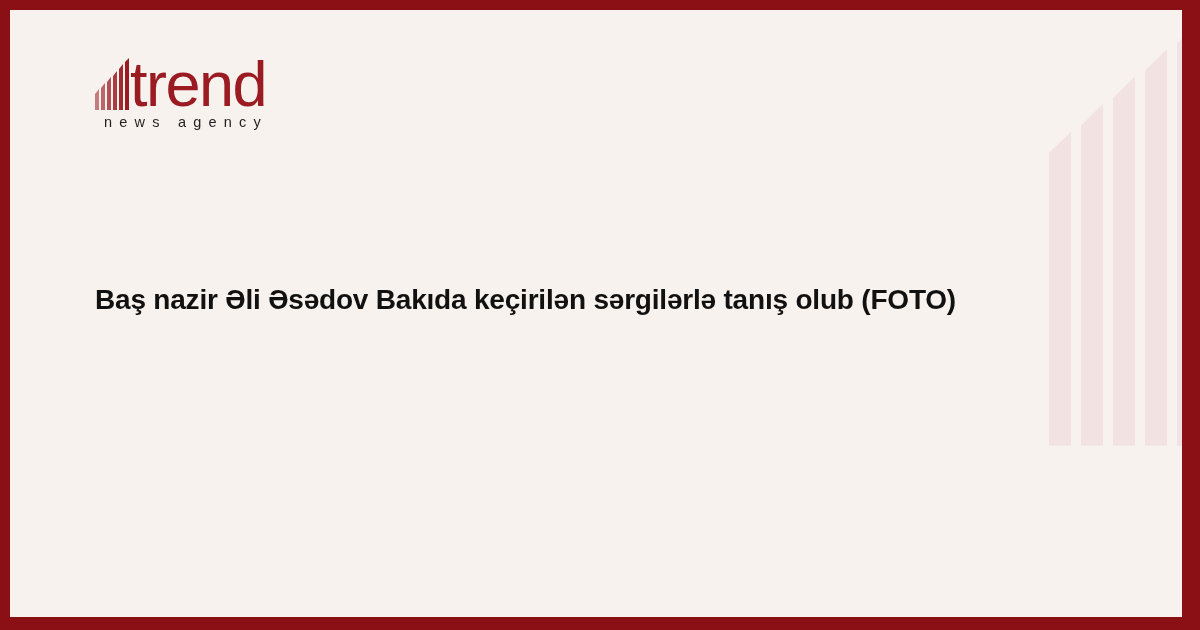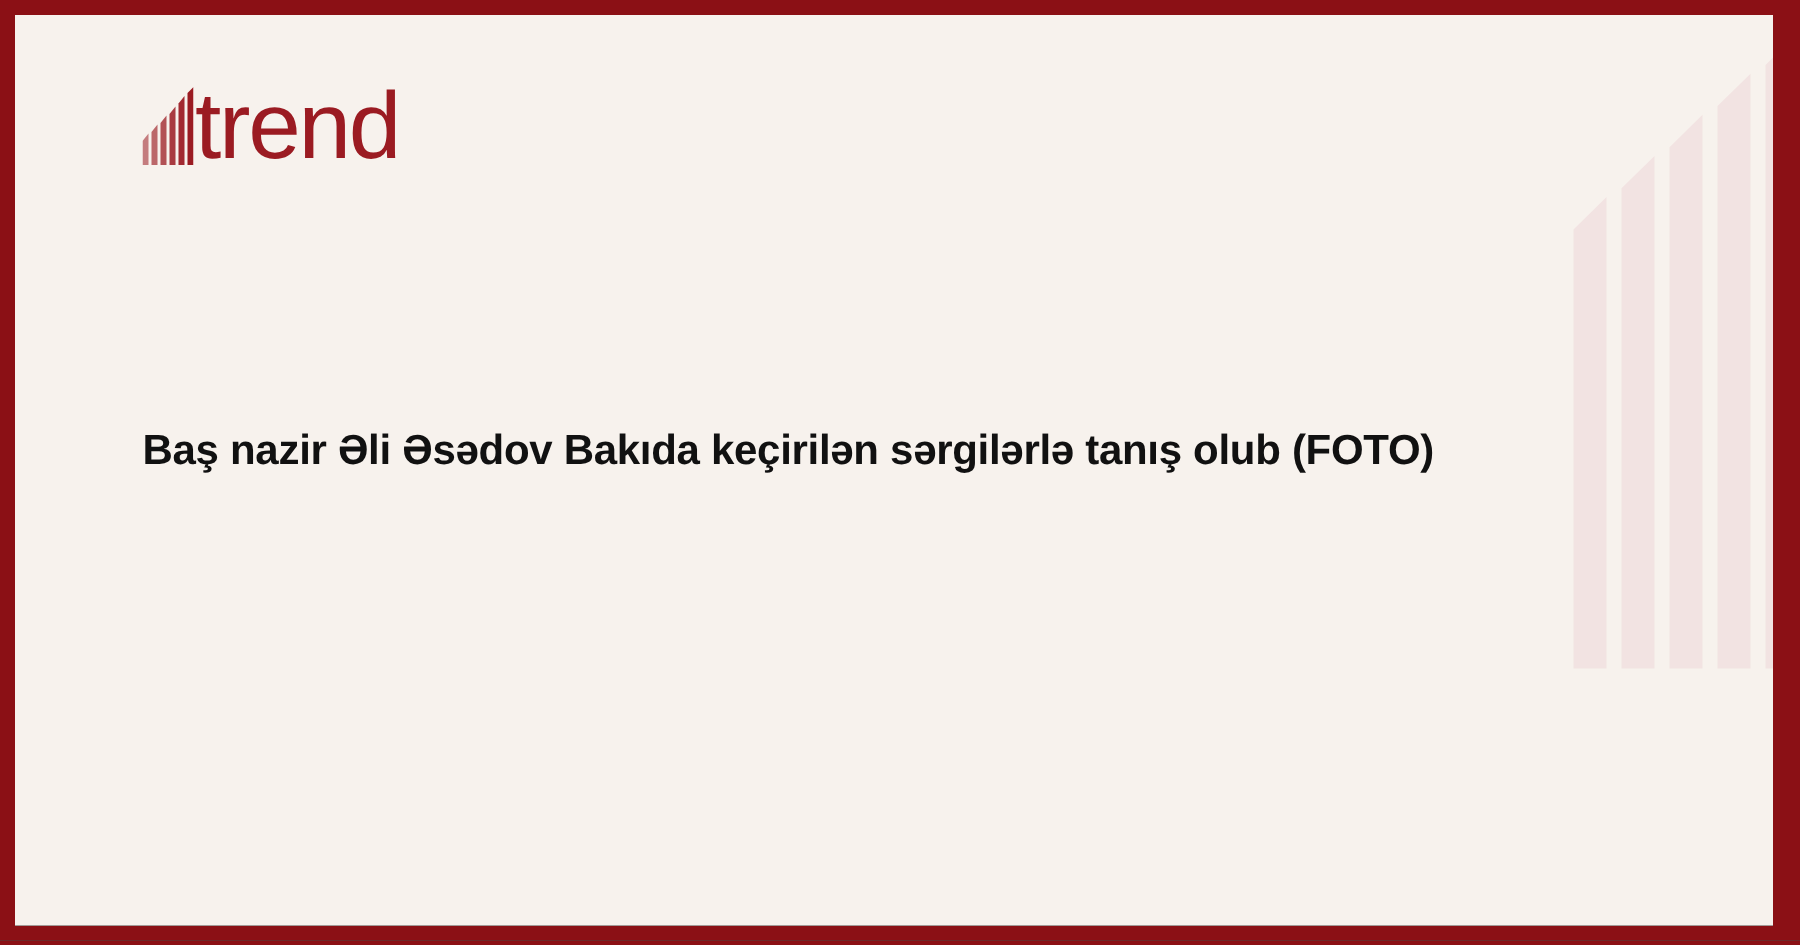--- a/index.html
+++ b/index.html
@@ -136,18 +136,19 @@
             <polygon points="0,36 4,31 4,52 0,52" opacity="0.55"></polygon>
             <polygon points="6,30 10,25 10,52 6,52" opacity="0.65"></polygon>
             <polygon points="12,24 16,19 16,52 12,52" opacity="0.75"></polygon>
             <polygon points="18,18 22,13 22,52 18,52" opacity="0.85"></polygon>
             <polygon points="24,11 28,6 28,52 24,52" opacity="0.93"></polygon>
             <polygon points="30,4 34,0 34,52 30,52" opacity="1"></polygon>
           </g>
         </svg>
         <span class="logo-word">trend</span>
       </div>
+      <div id="logo-sub">news agency</div>
     </div>
 
     <h1 id="headline">Baş nazir Əli Əsədov Bakıda keçirilən sərgilərlə tanış olub (FOTO)</h1>
 
   </div>
 </div>
 
 </body></html>

